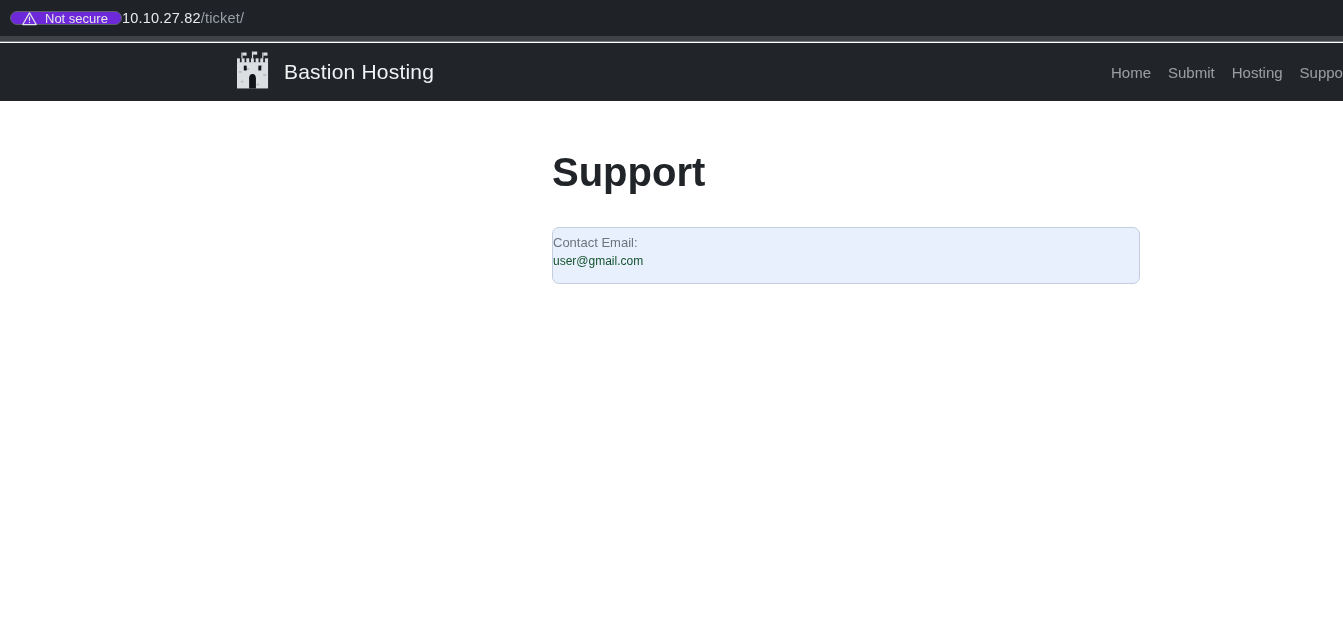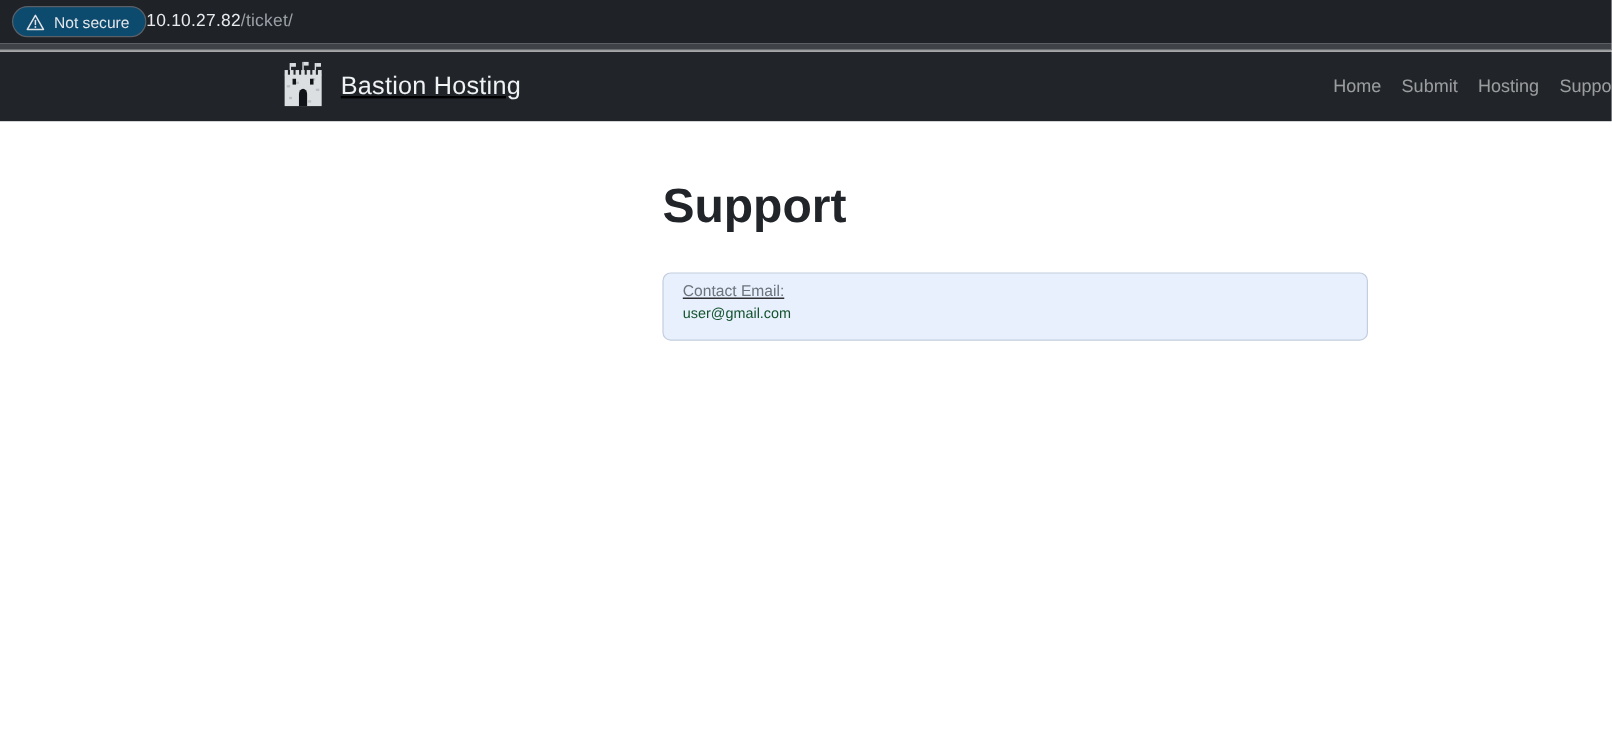--- a/index.html
+++ b/index.html
@@ -17,25 +17,25 @@
     display: flex; align-items: center;
   }
   .chrome-band {
     position: absolute; left: 0; top: 36px;
     width: 1343px; height: 6px;
     background: #3f4246;
     border-bottom: 1px solid #77797c;
   }
   .security-pill {
     margin-left: 10px;
-    height: 26px;
+    height: 14px;
     display: inline-flex; align-items: center;
     gap: 7px;
     padding: 0 13px 0 10px;
-    background: #0c4a6e;
+    background: #6d28d9;
     border: 1px solid #5a6068;
     border-radius: 13px;
     color: #e4e6e9;
     font-size: 13px;
     cursor: default;
   }
   .security-pill svg { display: block; }
   .url-text {
     font-size: 14.5px;
     color: #e8eaed;
@@ -46,21 +46,20 @@
   
   .navbar {
     position: absolute; left: 0; top: 43px;
     width: 1343px; height: 58px;
     background: #212529;
   }
   .brand {
     position: absolute; left: 237px; top: 0; height: 100%;
     display: flex; align-items: center; gap: 14px;
     cursor: pointer;
-    text-decoration: underline;
   }
   .brand-name {
     color: #f0f2f4;
     font-size: 21px;
     letter-spacing: 0.2px;
   }
   .nav-links {
     position: absolute; left: 1111px; top: 0; height: 100%;
     display: flex; align-items: center; gap: 17px;
     white-space: nowrap;
@@ -80,25 +79,24 @@
     margin-top: 47px;
     font-size: 40px;
     font-weight: bold;
     color: #212529;
     line-height: 1.2;
     margin-bottom: 31px;
   }
   .field-box {
     width: 588px;
     border-radius: 7px;
-    padding: 7px 16px;
+    padding: 7px 0;
     margin-bottom: 7px;
     position: relative;
     cursor: text;
-    text-decoration: underline;
   }
   .email-box {
     height: 57px;
     background: #e8f0fe;
     border: 1px solid #c3cede;
   }
   .query-box {
     height: 156px;
     background: #ffffff;
     border: 1px solid #ced4da;

